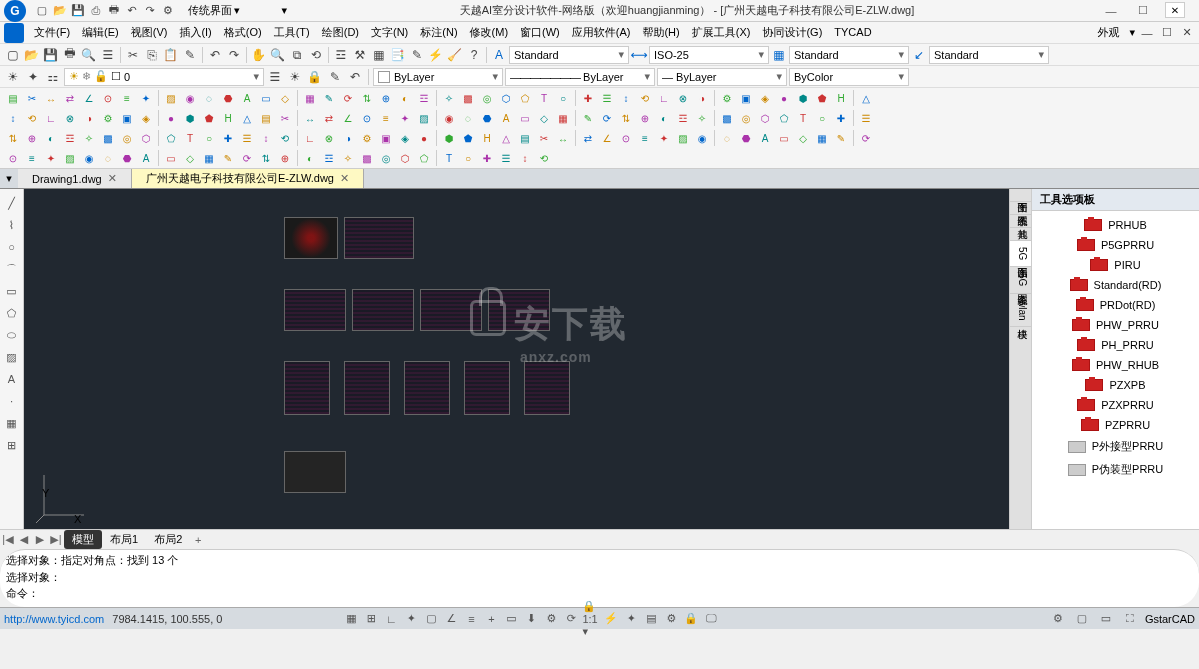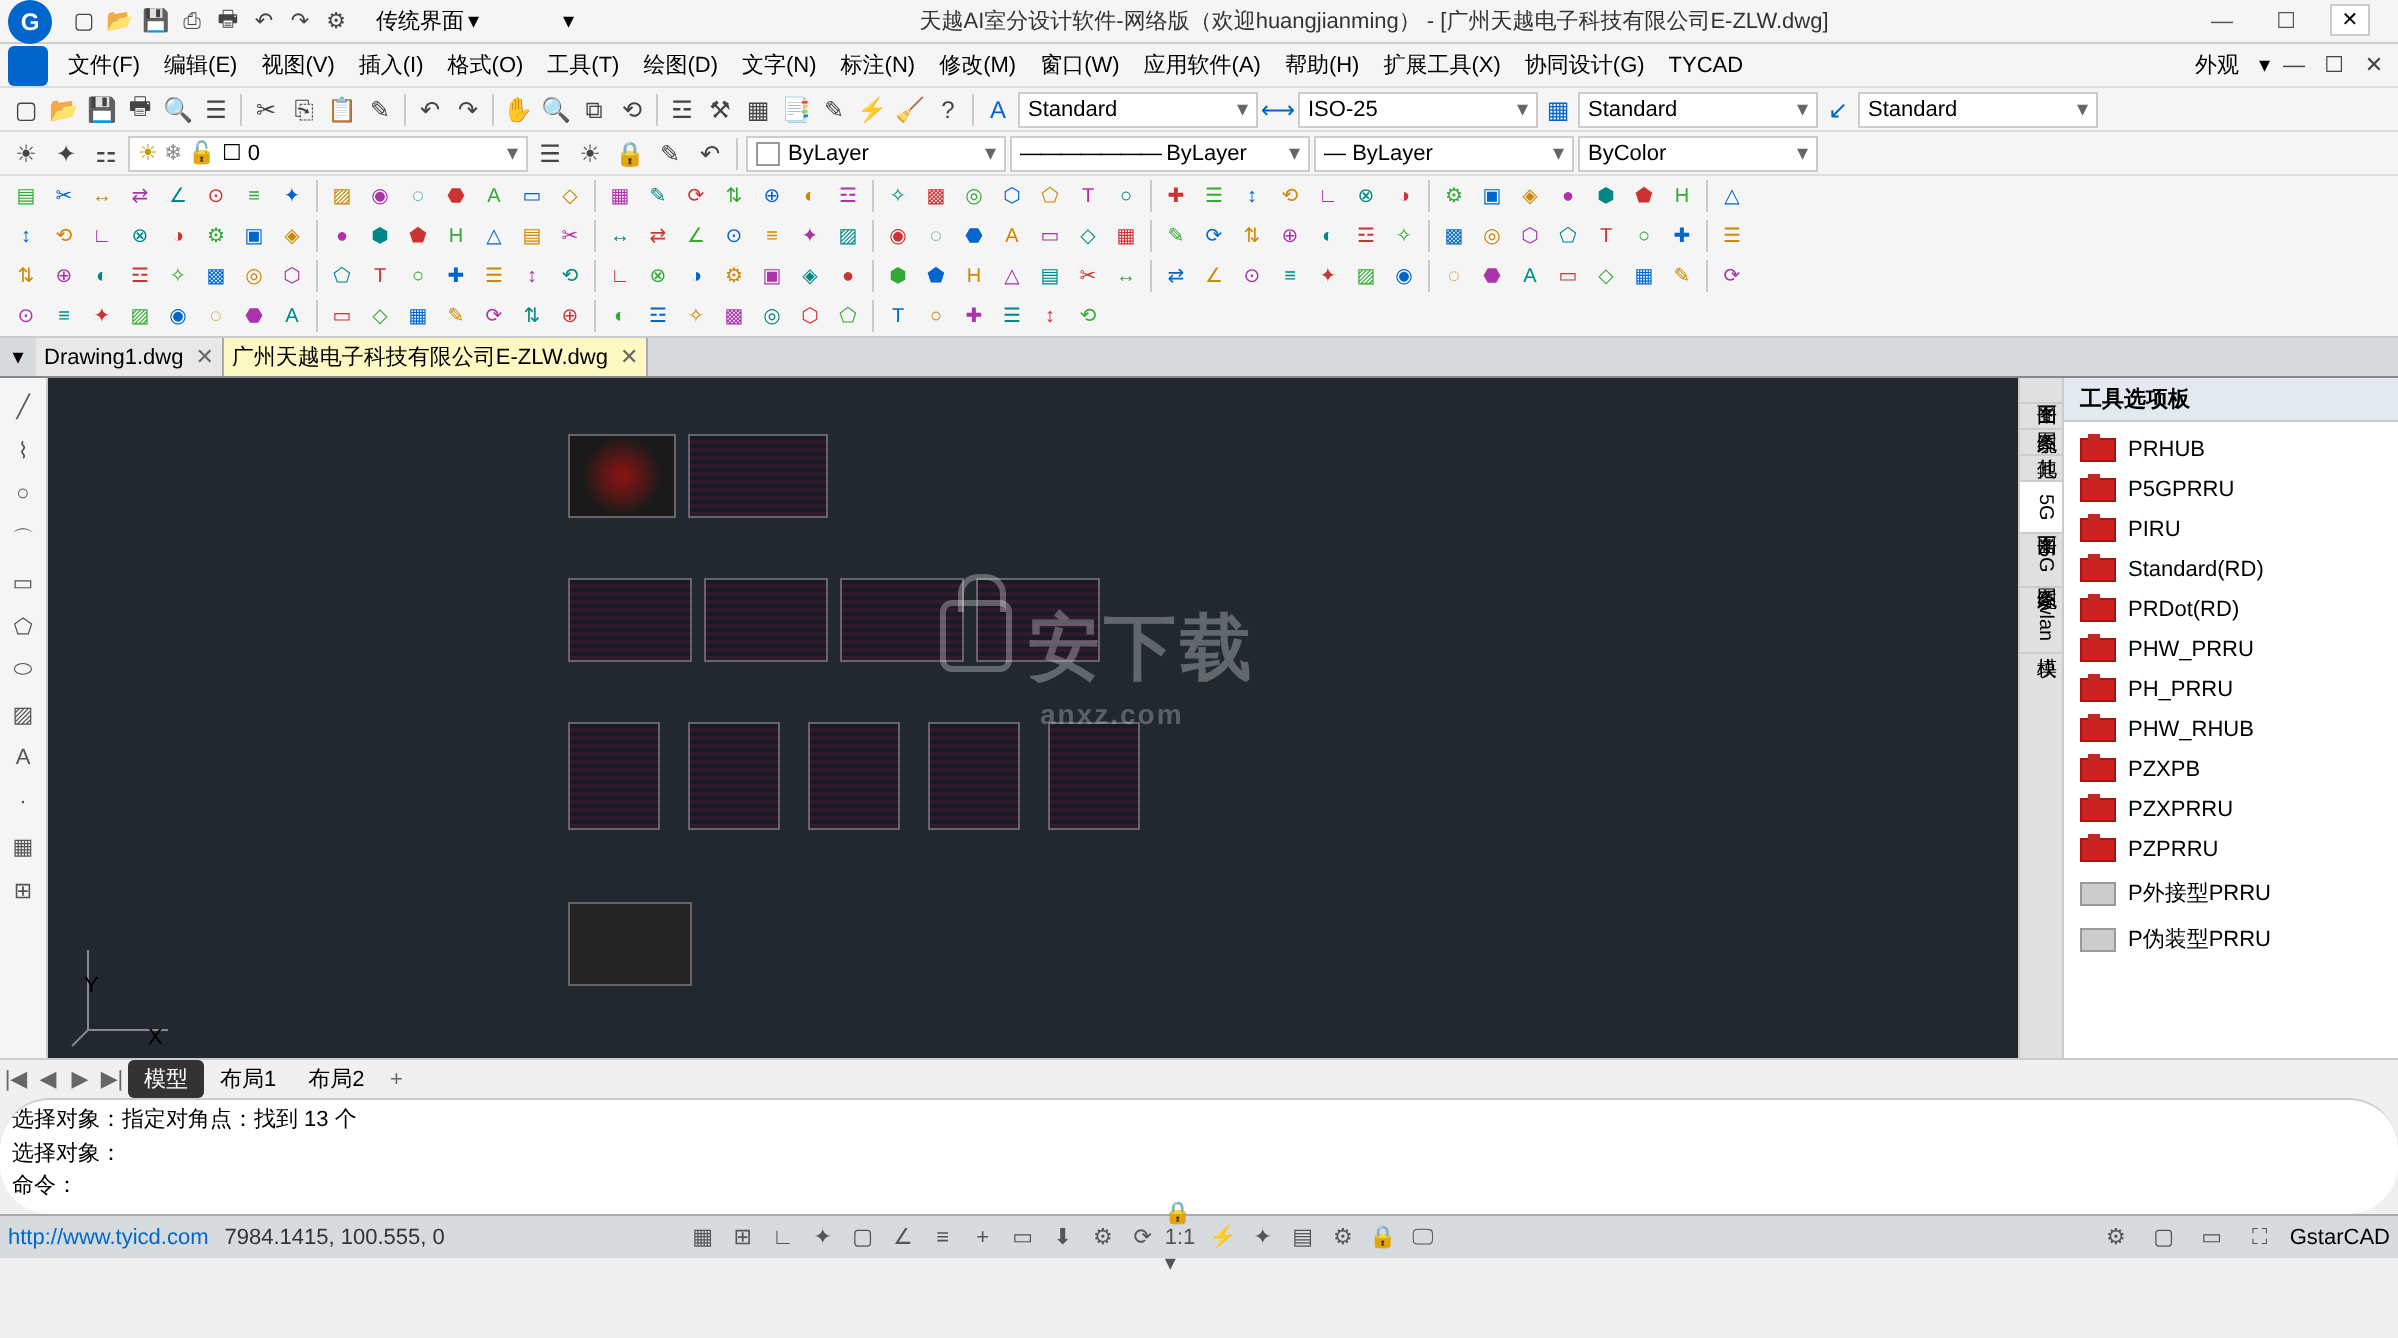--- a/index.html
+++ b/index.html
@@ -28,21 +28,21 @@
 .prop-row { height: 22px; display: flex; align-items: center; padding: 0 4px; background: #f5f5f5; border-bottom: 1px solid #ddd; gap: 2px; }
 .prop-dd { height: 18px; border: 1px solid #ccc; background: #fff; font-size: 11px; display: flex; align-items: center; padding: 0 4px; position: relative; }
 .color-swatch { width: 12px; height: 12px; border: 1px solid #999; margin-right: 4px; }
 
 .icon-rows { background: #f5f5f5; border-bottom: 1px solid #ccc; }
 .icon-row { height: 20px; display: flex; align-items: center; gap: 1px; padding: 0 4px; }
 .ico { width: 18px; height: 18px; display: flex; align-items: center; justify-content: center; cursor: pointer; font-size: 10px; color: #333; border: 1px solid transparent; }
 
 .tabs-row { height: 20px; display: flex; align-items: center; background: #d6dbe0; border-bottom: 1px solid #888; }
 .tabs-btn { width: 18px; height: 18px; display: flex; align-items: center; justify-content: center; cursor: pointer; }
-.doc-tab { height: 19px; padding: 0 4px; display: flex; align-items: center; cursor: pointer; font-size: 11px; border-right: 1px solid #aaa; }
+.doc-tab { height: 19px; padding: 0 14px; display: flex; align-items: center; cursor: pointer; font-size: 11px; border-right: 1px solid #aaa; }
 .doc-tab.inactive { background: #e8e8e8; }
 .doc-tab.active { background: #fef9c3; }
 .tab-close { margin-left: 6px; color: #666; cursor: pointer; }
 
 .workspace { display: flex; height: 340px; }
 .left-tools { width: 24px; background: #f5f5f5; border-right: 1px solid #ccc; display: flex; flex-direction: column; padding-top: 4px; gap: 2px; }
 .lt-icon { width: 20px; height: 20px; margin: 0 auto; display: flex; align-items: center; justify-content: center; cursor: pointer; color: #555; }
 
 .canvas { flex: 1; background: #212830; position: relative; }
 .ucs { position: absolute; bottom: 8px; left: 8px; color: #aaa; font-size: 10px; }
@@ -56,21 +56,21 @@
 .thumb.red .thumb-content { background: radial-gradient(circle, #aa1111 10%, #1a1a1a 60%); }
 .thumb.white .thumb-content { background: #2a2a2a; }
 
 .right-panel { width: 190px; background: #f5f5f5; display: flex; }
 .rp-tabs { width: 22px; background: #e0e0e0; display: flex; flex-direction: column; border-left: 1px solid #ccc; }
 .rp-tab { writing-mode: vertical-rl; padding: 6px 2px; font-size: 10px; border-bottom: 1px solid #ccc; cursor: pointer; text-align: center; }
 .rp-tab.active { background: #fff; }
 .rp-content { flex: 1; background: #fff; border-left: 1px solid #ccc; }
 .rp-title { background: #e3e9f0; padding: 3px 8px; font-size: 11px; border-bottom: 1px solid #ccc; font-weight: bold; }
 .rp-list { padding: 4px; }
-.rp-item { display: flex; align-items: center; padding: 4px 4px; cursor: pointer; gap: 6px; font-size: 11px; }
+.rp-item { display: flex; align-items: center; padding: 4px 4px; cursor: pointer; gap: 6px; font-size: 11px; justify-content: center; }
 .rp-icon { width: 18px; height: 12px; background: #cc2222; border: 1px solid #aa1111; position: relative; }
 .rp-icon::after { content: ""; position: absolute; top: -3px; left: 3px; width: 6px; height: 3px; background: #cc2222; }
 .rp-icon.gray { background: #ccc; border-color: #999; }
 .rp-icon.gray::after { display: none; }
 
 .layout-tabs { height: 20px; background: #f0f0f0; display: flex; align-items: center; border-top: 1px solid #ccc; }
 .lt-nav { width: 16px; height: 16px; display: flex; align-items: center; justify-content: center; cursor: pointer; color: #666; }
 .lt-tab { padding: 2px 8px; font-size: 11px; cursor: pointer; }
 .lt-tab.active { background: #333; color: #fff; border-radius: 3px; }
 

